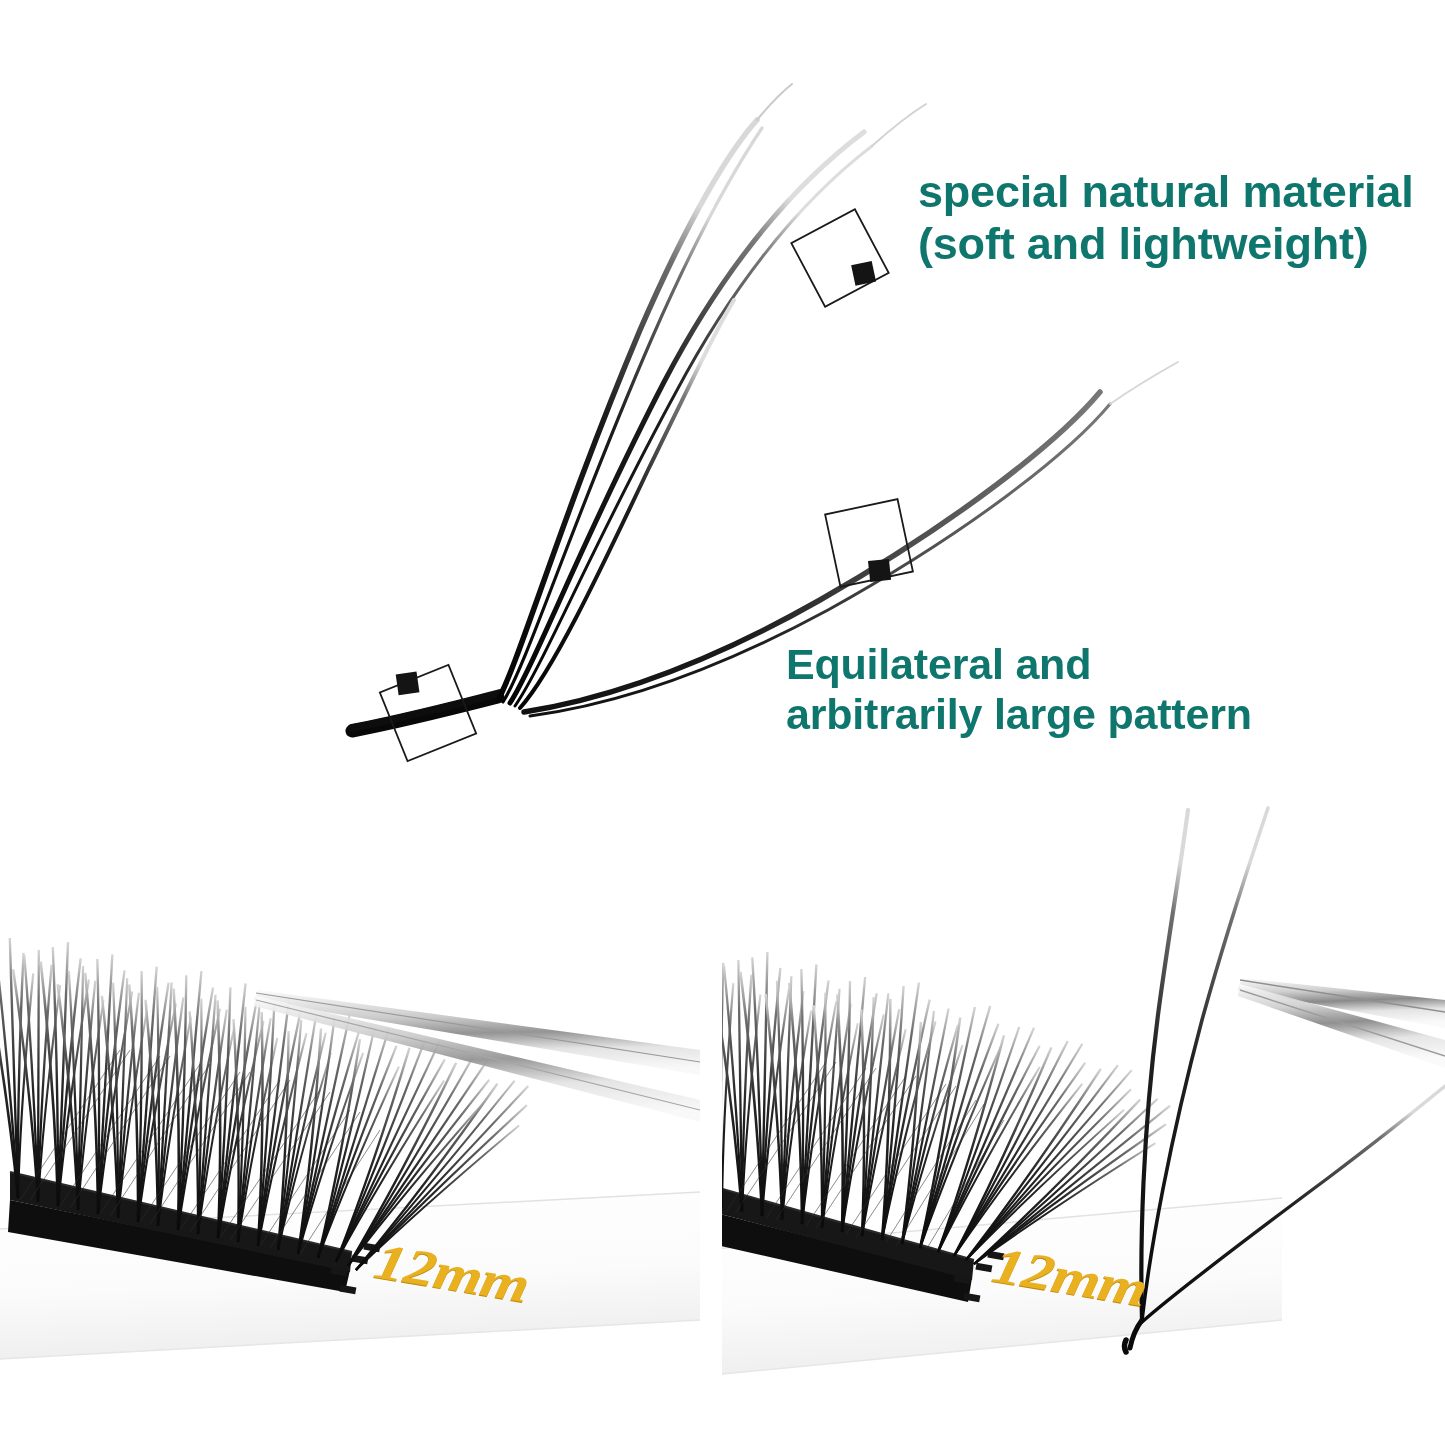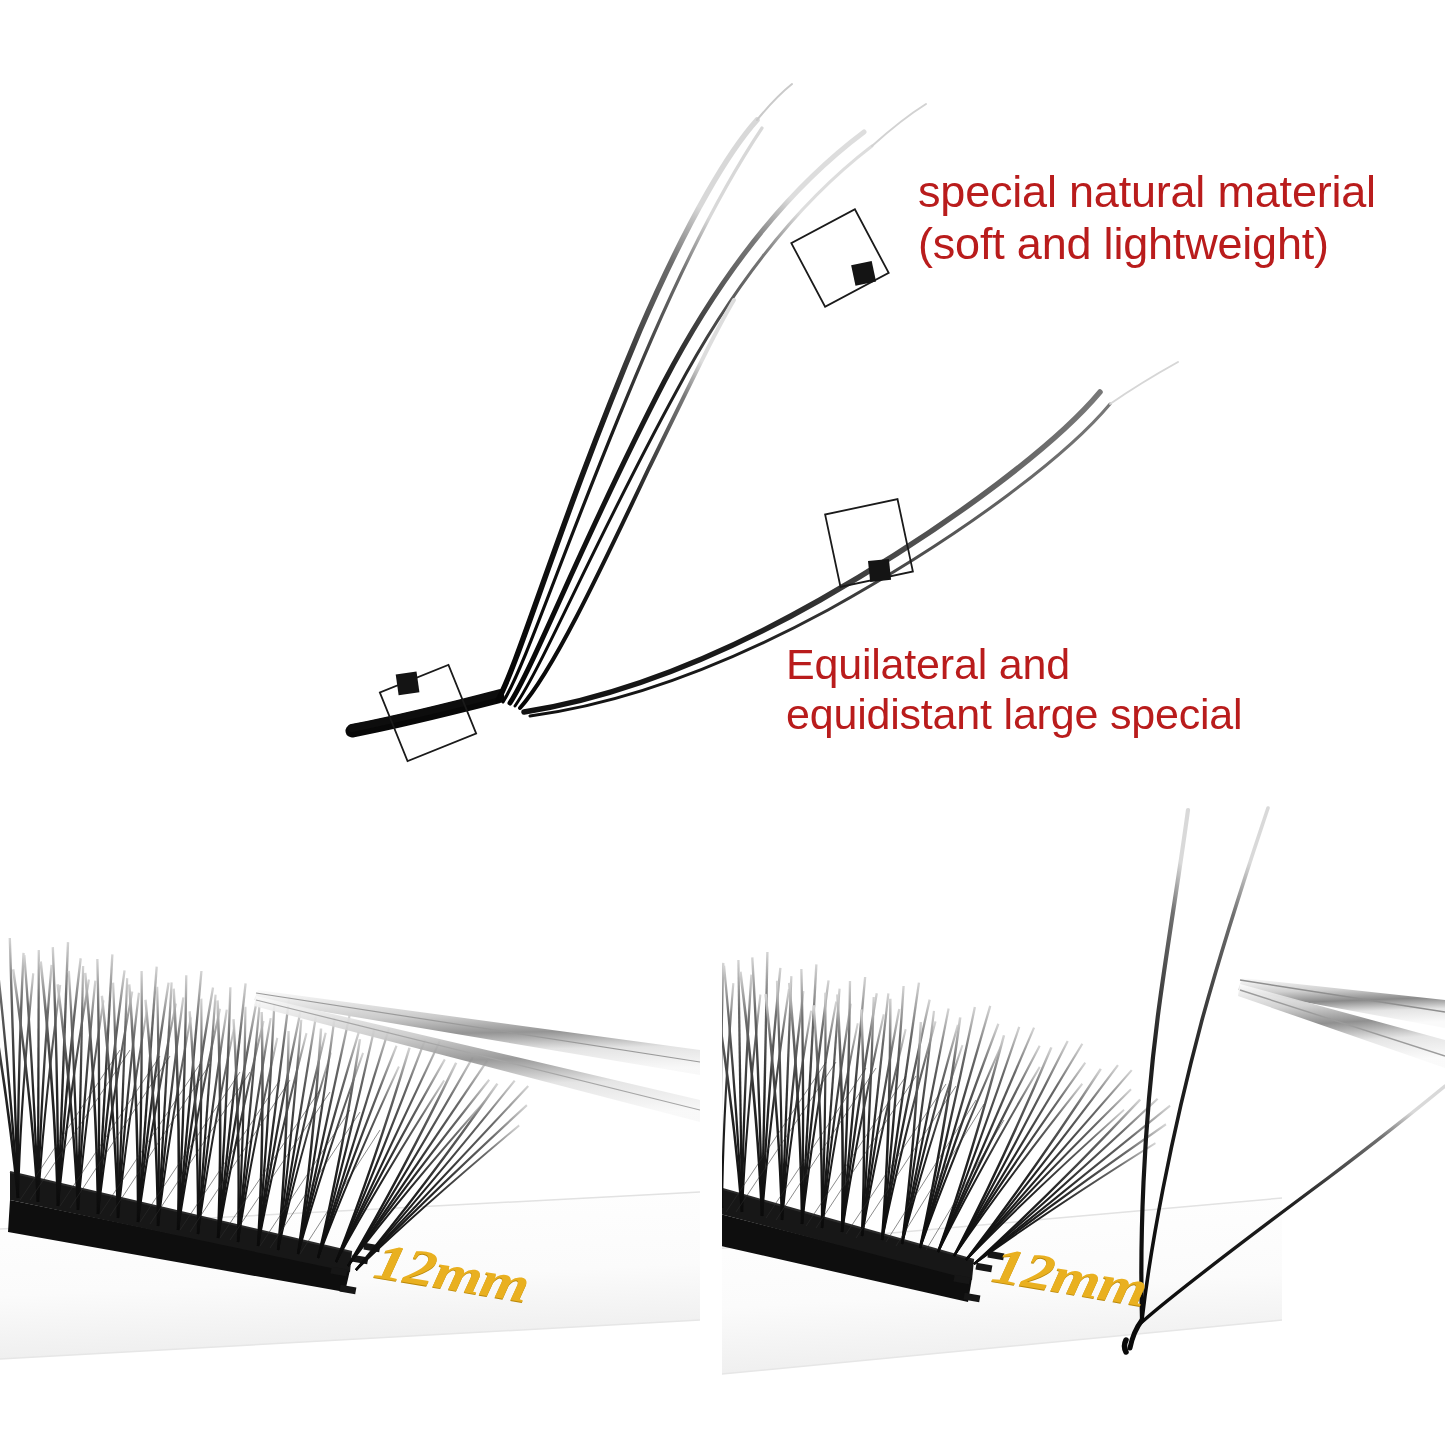--- a/index.html
+++ b/index.html
@@ -29,23 +29,23 @@
   #hero-svg {
     position: absolute;
     left: 0; top: 0;
     width: 1445px;
     height: 800px;
     display: block;
   }
 
   .callout {
     position: absolute;
-    color: #b91c1c;
+    color: #0f766e;
     font-family: "Liberation Sans", sans-serif;
-    font-weight: 400;
+    font-weight: 700;
     line-height: 1.16;
     white-space: pre-line;
     letter-spacing: -0.2px;
   }
   #callout-material {
     left: 918px;
     top: 166px;
     font-size: 45px;
     text-align: left;
   }
@@ -166,21 +166,21 @@
         <rect x="391" y="676" width="74" height="74" fill="none" stroke="#1a1a1a" stroke-width="1.8" transform="rotate(-22 428 713)"></rect>
         <rect x="397" y="673" width="21" height="21" fill="#141414" transform="rotate(-8 407 683)"></rect>
       </g>
     </svg>
 
     <div class="callout" id="callout-material">special natural material
 (soft and lightweight)</div>
 
 
     <div class="callout" id="callout-pattern">Equilateral and
-equidistant large special</div>
+arbitrarily large pattern</div>
   </div>
 
   <div class="panel" id="panel-left">
     <svg class="panel-svg" viewBox="0 0 700 645" preserveAspectRatio="none">
       <defs>
         <linearGradient id="lashFadeL" x1="0" y1="1" x2="0" y2="0">
           <stop offset="0%" stop-color="#0a0a0a"></stop>
           <stop offset="45%" stop-color="#242424"></stop>
           <stop offset="80%" stop-color="#6a6a6a"></stop>
           <stop offset="100%" stop-color="#d5d5d5"></stop>

